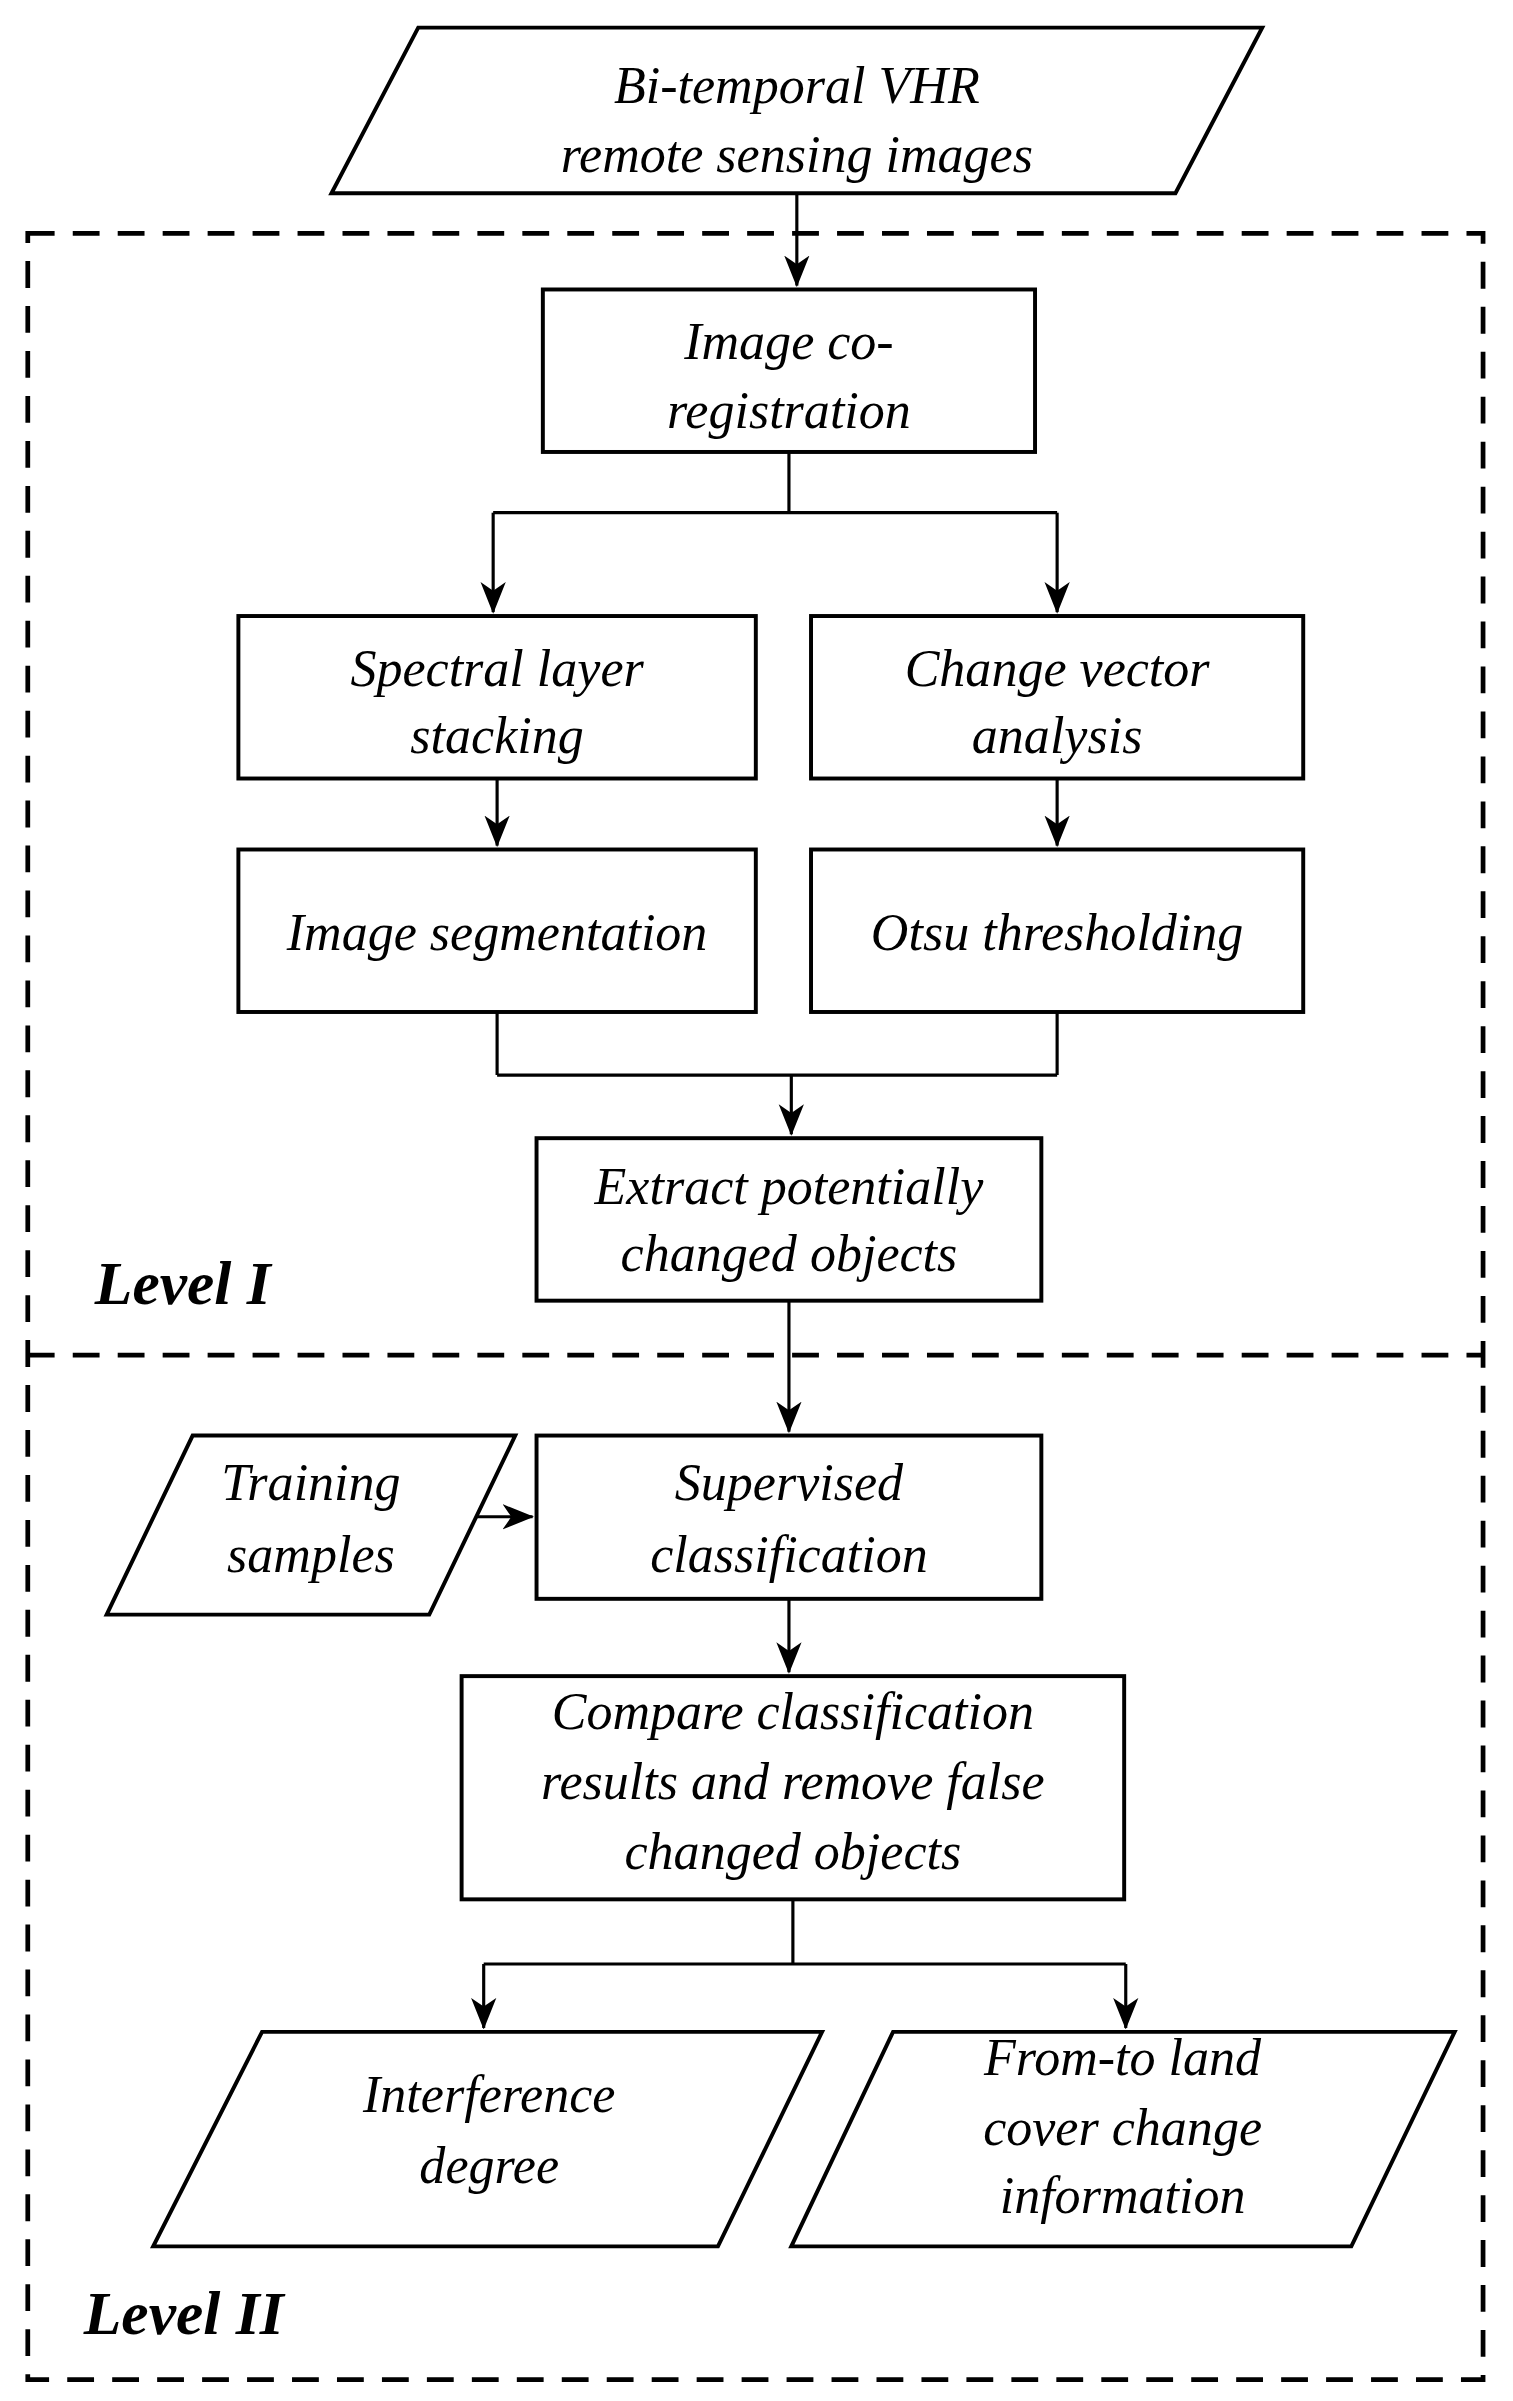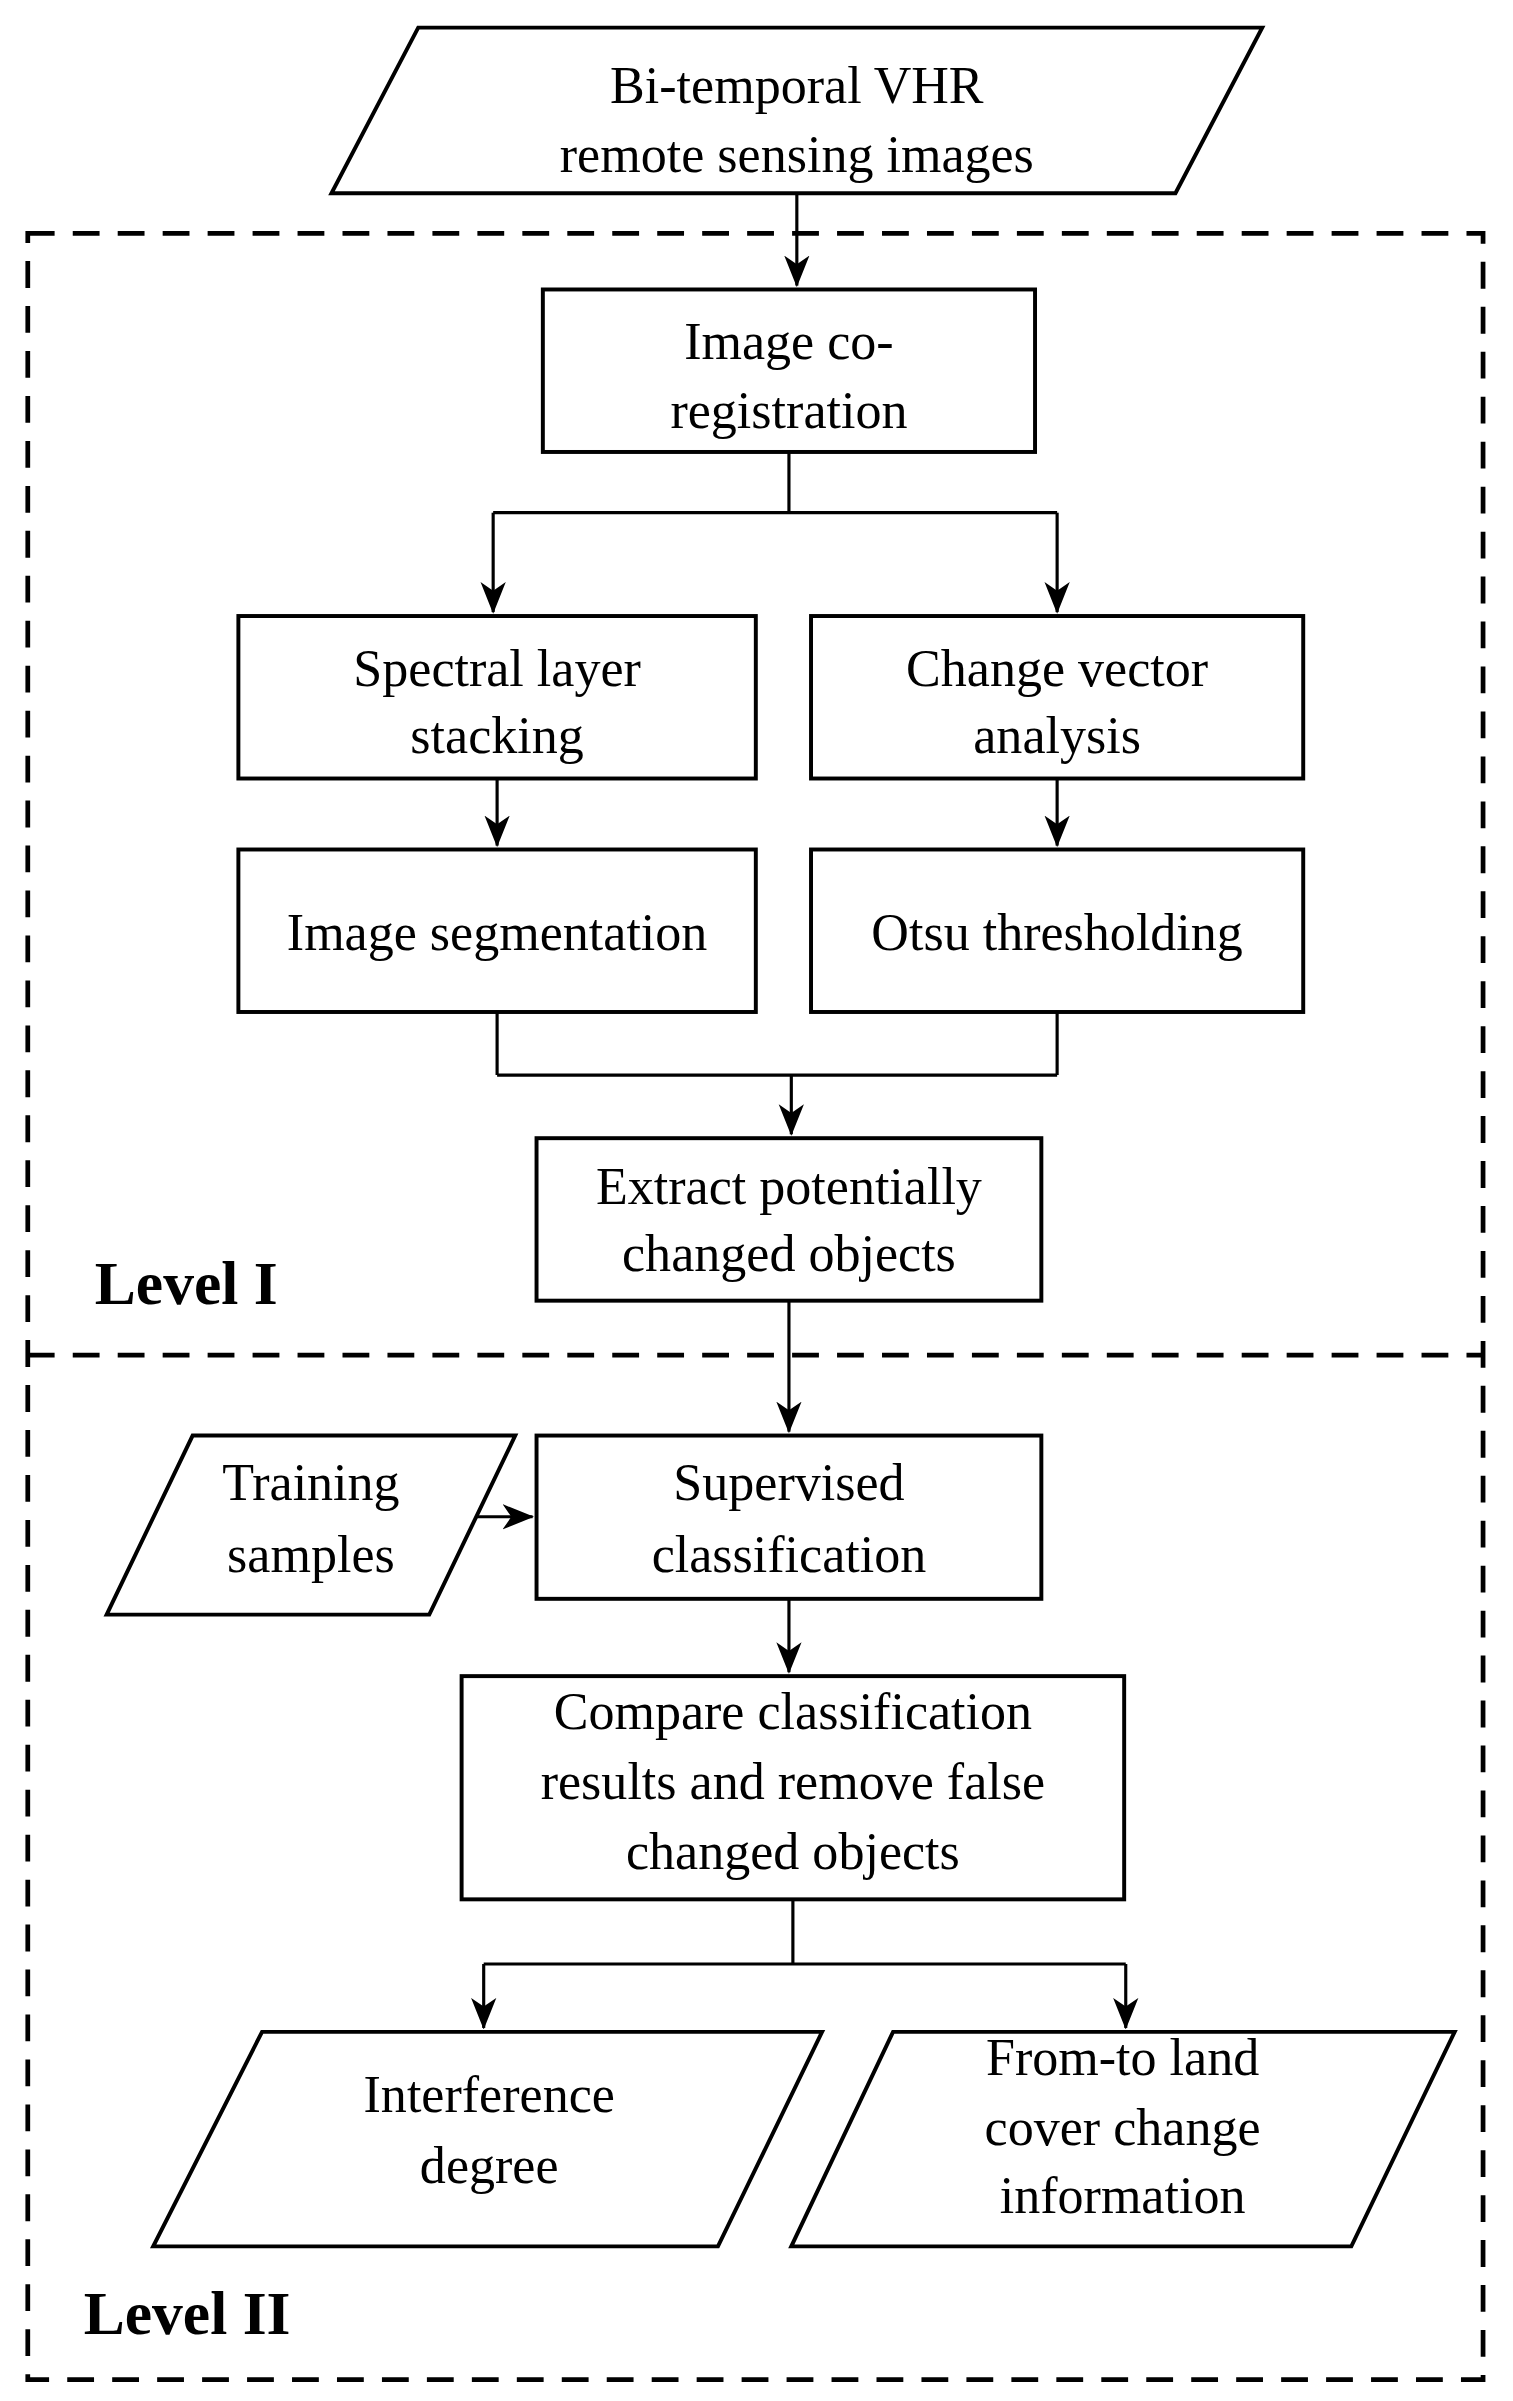--- a/index.html
+++ b/index.html
@@ -6,20 +6,21 @@
     margin: 0;
     padding: 0;
     background: #ffffff;
   }
   .canvas {
     position: relative;
     width: 1240px;
     height: 2401px;
     background: #ffffff;
     font-family: "Liberation Serif", serif;
+    font-style: italic;
   }
   svg { display: block; }
   .node-shape {
     fill: #ffffff;
     stroke: #000000;
     stroke-width: 5;
   }
   .node-text {
     fill: #000000;
     font-family: "Liberation Serif", serif;

